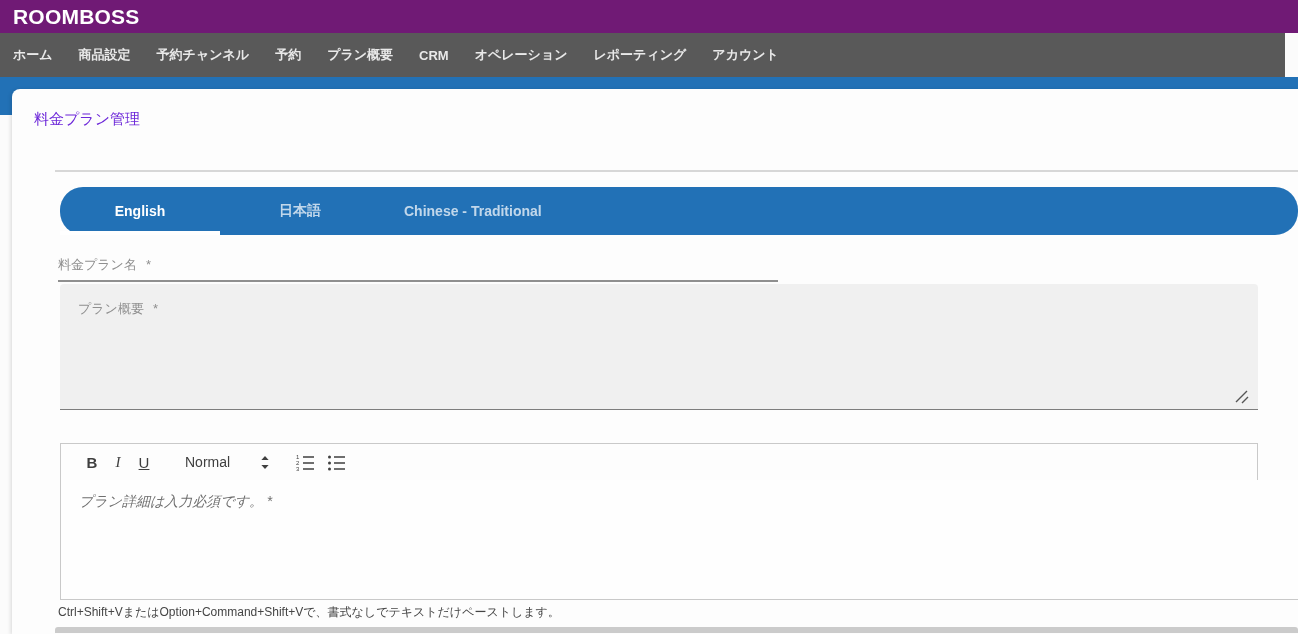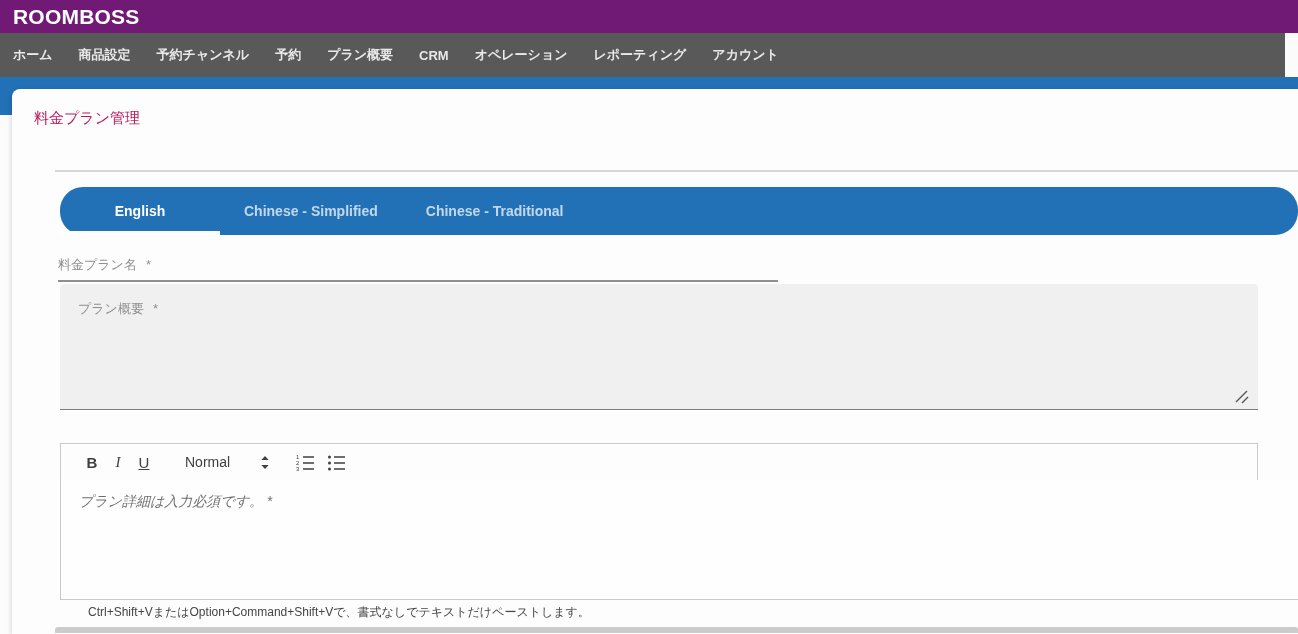--- a/index.html
+++ b/index.html
@@ -17,21 +17,21 @@
             display:flex; align-items:center; }
   .nav-item { color:#e9e9e9; font-size:13px; font-weight:600; padding:0 13px; white-space:nowrap; cursor:pointer; }
 
   
   .blueband { position:absolute; top:77px; left:0; right:0; height:38px; background:#2271b6; }
 
   
   .card { position:absolute; top:89px; left:12px; right:0; bottom:0; background:#fdfdfd;
           border-top-left-radius:8px; box-shadow:-1px 1px 4px rgba(0,0,0,0.14); }
 
-  .page-title { position:absolute; left:22px; top:22px; font-size:15px; color:#be185d; line-height:1;font-family:Liberation Serif, serif; }
+  .page-title { position:absolute; left:22px; top:22px; font-size:15px; color:#6d28d9; line-height:1; }
 
   .divider { position:absolute; left:43px; right:0; top:81px; height:2px; background:#d7d7d7; }
 
   
   .tabbar { position:absolute; left:48px; right:0; top:98px; height:48px; background:#2271b6; display:flex;border-radius:23px; }
   .tab { min-width:160px; padding:0 24px; display:flex; align-items:center; justify-content:center;
          font-size:14px; font-weight:600; color:rgba(255,255,255,0.72); position:relative; cursor:pointer; }
   .tab.active { color:#ffffff; }
   .tab.active::after { content:""; position:absolute; left:0; right:0; bottom:0; height:4px; background:#ffffff; }
 
@@ -58,21 +58,21 @@
   .tb-underline { text-decoration:underline; }
   .format-select { margin-left:28px; display:flex; align-items:center; color:#3f3f3f; font-size:14px; cursor:pointer; }
   .format-arrows { margin-left:30px; display:flex; align-items:center; }
   .tb-icon { margin-left:26px; display:flex; align-items:center; cursor:pointer; }
   .tb-icon + .tb-icon { margin-left:12px; }
 
   .editor-body { position:absolute; left:48px; top:391px; width:1250px; height:120px;
                  border:1px solid #c9c9c9; border-top:none; background:#fefefe; cursor:text; }
   .editor-placeholder { position:absolute; left:18px; top:13px; font-style:italic; font-size:14px; color:#6f6f6f; }
 
-  .paste-hint { position:absolute; left:46px; top:515px; font-size:12px; color:#454545;margin-left:30px; }
+  .paste-hint { position:absolute; left:46px; top:515px; font-size:12px; color:#454545; }
 
   .bottom-bar { position:absolute; left:43px; right:0; top:538px; height:6px; background:#cbcbcb;
                 border-radius:3px 3px 0 0; }
 </style>
 </head>
 <body>
 
 <div id="app">
 
   <div class="topbar">
@@ -94,21 +94,21 @@
   <div class="blueband"></div>
 
   <div class="card">
 
     <div class="page-title">料金プラン管理</div>
 
     <div class="divider"></div>
 
     <div class="tabbar">
       <div class="tab active">English</div>
-      <div class="tab">Chinese - Simplified</div>
+      <div class="tab">日本語</div>
       <div class="tab">Chinese - Traditional</div>
     </div>
 
     <div class="plan-name-field">
       <span class="field-label"><span>料金プラン名</span><span class="req">*</span></span>
     </div>
 
     <div class="summary-box">
       <span class="summary-label"><span>プラン概要</span><span class="req">*</span></span>
       <span class="resize-handle">

